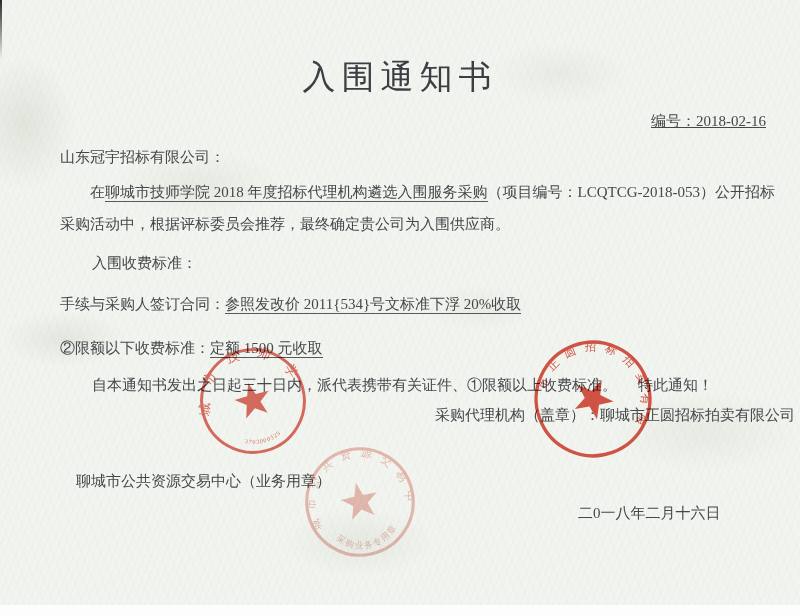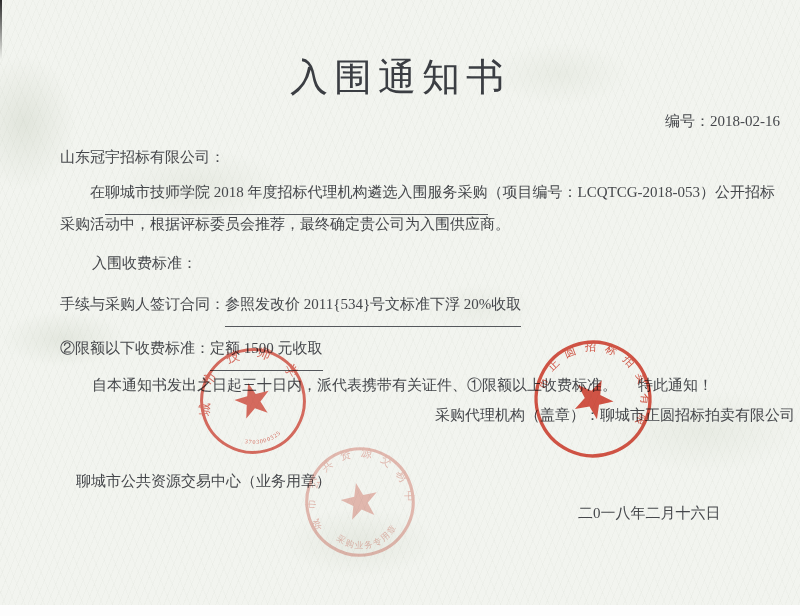--- a/index.html
+++ b/index.html
@@ -24,37 +24,37 @@
       radial-gradient(110px 50px at 45% 88%, rgba(170,180,158,.17), transparent 70%),
       radial-gradient(80px 35px at 60% 50%, rgba(180,188,168,.13), transparent 70%),
       radial-gradient(70px 90px at 3% 20%, rgba(165,175,152,.22), transparent 75%),
       repeating-linear-gradient(112deg, rgba(150,160,140,.05) 0 1px, transparent 1px 6px),
       repeating-linear-gradient(68deg, rgba(150,160,140,.04) 0 1px, transparent 1px 9px);
   }
   .txt{position:absolute;z-index:1;font-size:15px;line-height:22px;white-space:nowrap;}
   .title{
     left:0;top:58px;width:100%;
     text-align:center;
-    font-size:38px;line-height:38px;
+    font-size:33px;line-height:38px;
     letter-spacing:6px;
     color:#3b3e43;
   }
-  .doc-number{top:110px;right:20px;}
+  .doc-number{top:110px;right:34px;text-decoration:underline;}
   .addressee{left:60px;top:146px;text-align:right;}
   .l1{left:60px;top:181px;}
   .l2{left:60px;top:213px;text-align:center;}
   .l3{left:92px;top:252px;}
   .l4{left:60px;top:293px;}
   .l5{left:60px;top:337px;}
   .l6{left:92px;top:374px;}
   .l7a{left:60px;top:404px;}
   .l7b{left:435px;top:404px;}
   .l8{left:60px;top:470px;margin-left:16px;}
   .l9{left:578px;top:502px;}
-  .u{border-bottom:1px solid #55585c;padding-bottom:14px;}
+  .u{border-bottom:1px solid #55585c;padding-bottom:1px;}
   .gap{display:inline-block;width:1.4em;}
   .indent{display:inline-block;width:2em;}
 
   
   .seal{position:absolute;z-index:2;mix-blend-mode:multiply;pointer-events:none;}
   .seal-ring{fill:none;stroke:currentColor;stroke-width:3.2;}
   .seal-star{fill:currentColor;}
   .seal text{fill:currentColor;font-family:"Liberation Serif","DejaVu Serif",serif;text-anchor:middle;}
   .seal-a{color:#d94f41;opacity:.82;width:112px;height:112px;left:197px;top:345px;transform:rotate(-15deg);}
   .seal-b{color:#d6402f;opacity:.88;width:124px;height:124px;left:531px;top:337px;transform:rotate(25deg);}

